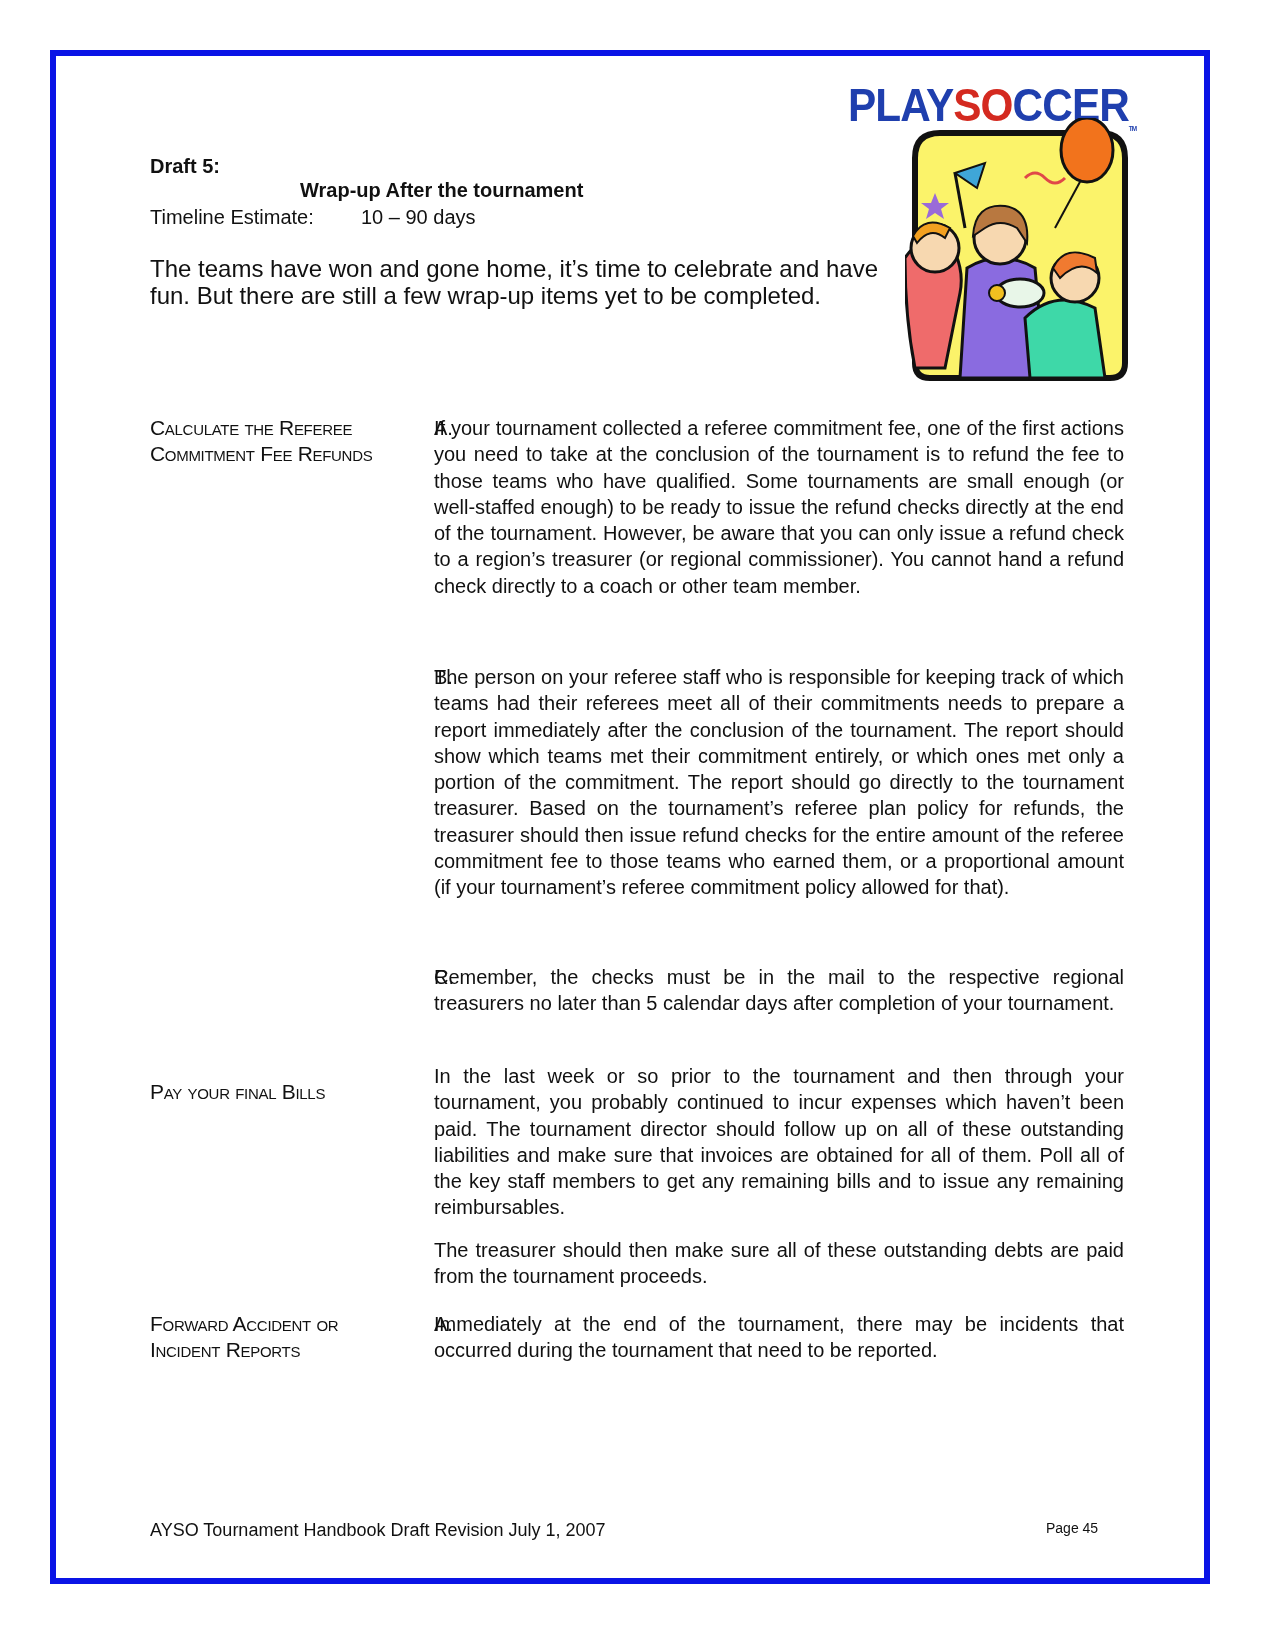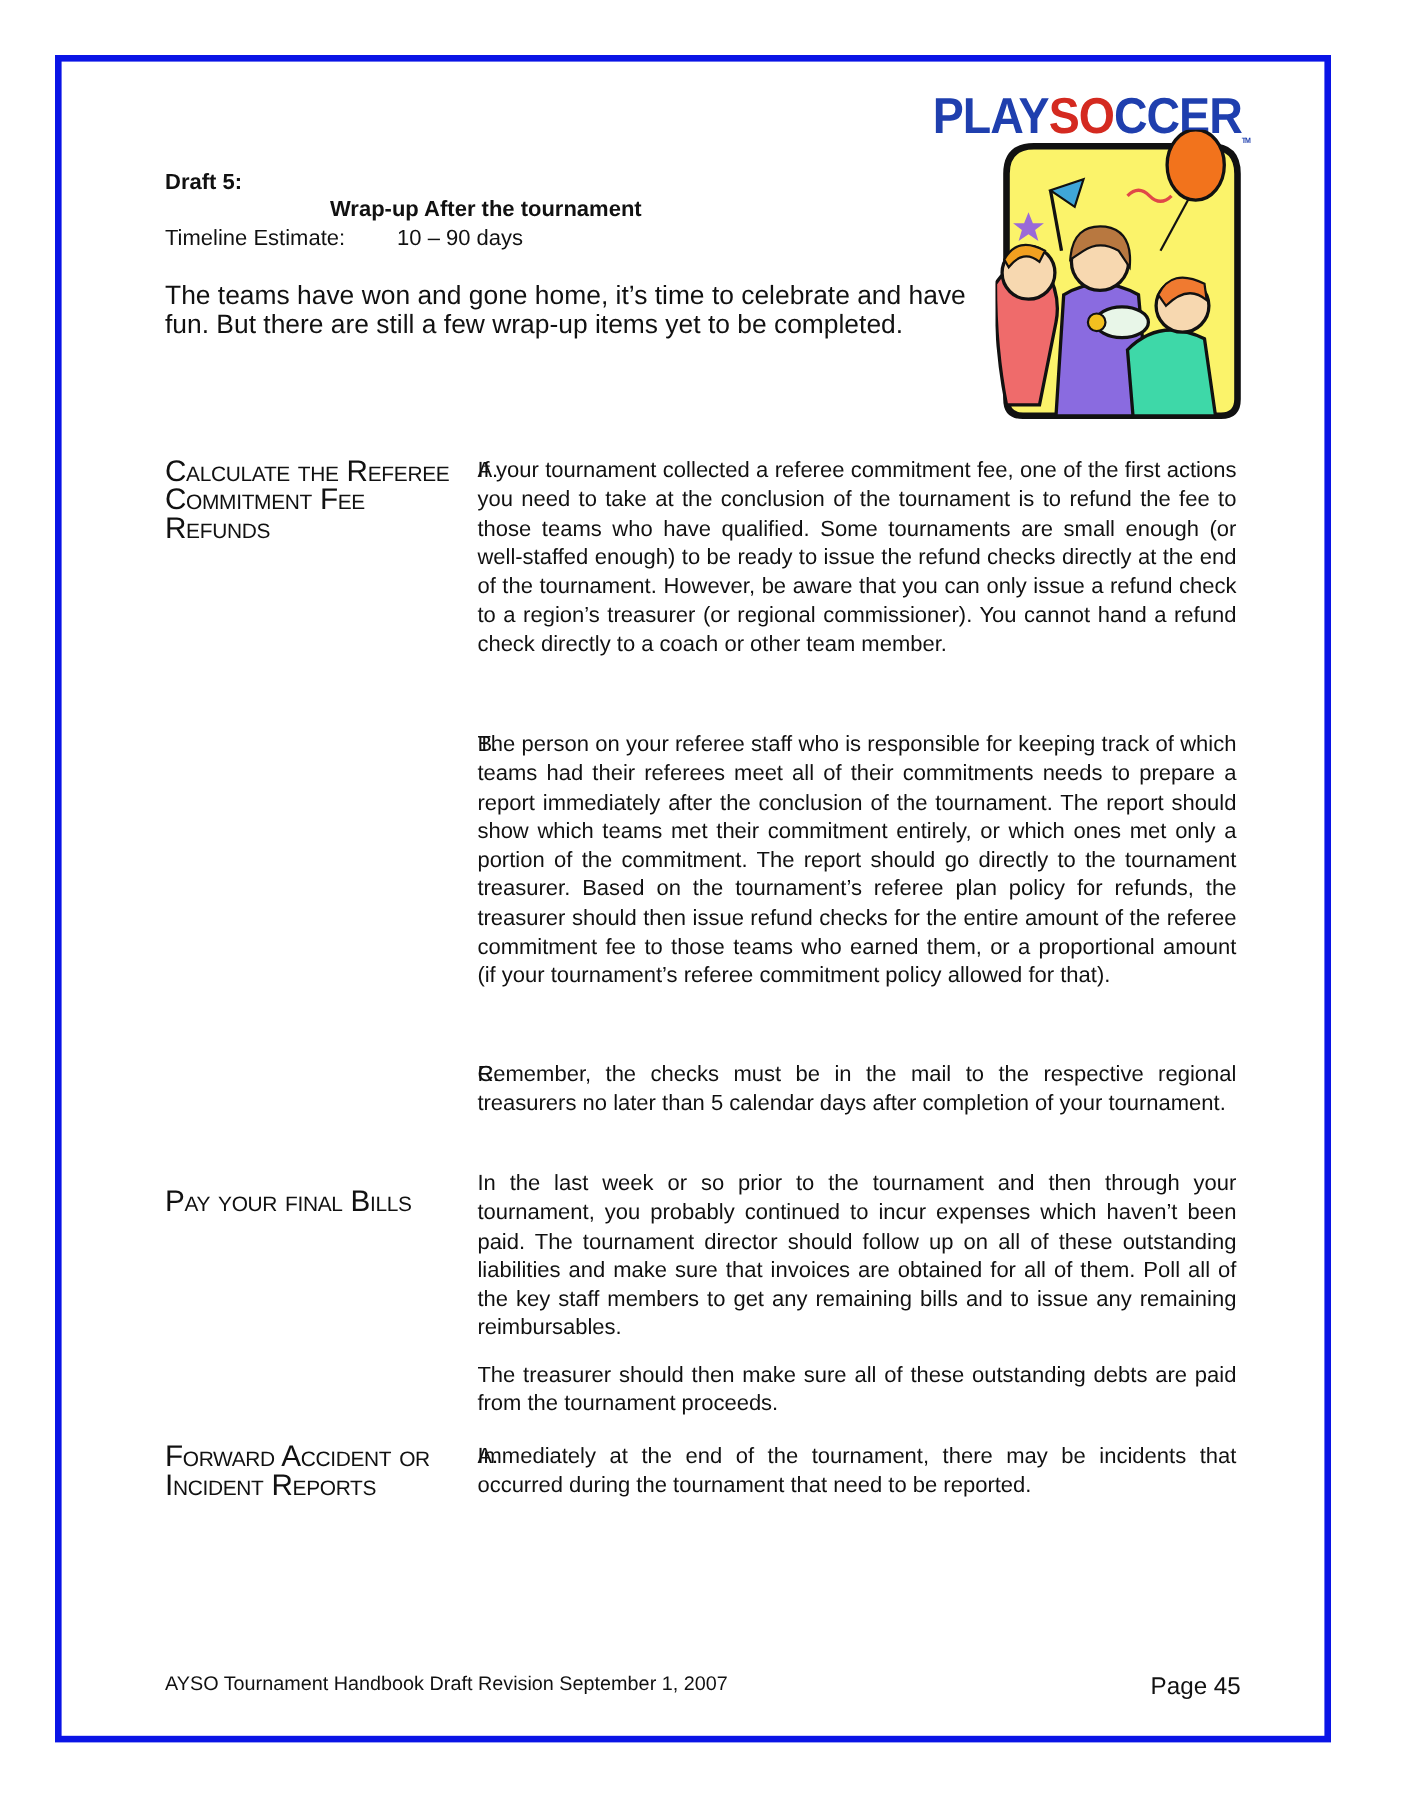--- a/index.html
+++ b/index.html
@@ -12,30 +12,30 @@
           transform-origin:left top; }
   .logo .blue { color:#1f3fae; }
   .logo .red { color:#d42a20; }
   .logo .tm { font-size:7px; color:#1f3fae; vertical-align:bottom; }
   .step { position:absolute; left:150px; top:155px; font-weight:bold; font-size:20px; }
   .step .title { position:absolute; left:150px; white-space:nowrap;margin-top:24px; }
   .timeline { position:absolute; left:150px; top:206px; font-size:20px; white-space:nowrap; }
   .timeline .val { position:absolute; left:211px; white-space:nowrap; }
   .intro { position:absolute; left:150px; top:255px; width:760px; font-size:24px; line-height:27px; }
   .clipart { position:absolute; left:905px; top:118px; width:235px; height:280px; }
-  .side { position:absolute; left:150px; font-size:27px; line-height:26px;
+  .side { position:absolute; left:150px; font-size:21px; line-height:26px;
           font-variant:small-caps; letter-spacing:-0.3px; width:260px; }
   .item { position:absolute; left:434px; width:690px; font-size:20px; line-height:26.3px;
           text-align:justify; }
   .item .letter { position:absolute; left:0; top:0; }
   .item .txt { display:block; }
   .para { position:absolute; left:434px; width:690px; font-size:20px; line-height:26.3px;
           text-align:justify; }
   .footer-left { position:absolute; left:150px; top:1520px; font-size:18px; }
-  .footer-right { position:absolute; left:1046px; top:1520px; font-size:22px; }
+  .footer-right { position:absolute; left:1046px; top:1520px; font-size:14px; }
 </style>
 </head>
 <body>
 
 <div class="frame"></div>
 
 <div class="logo">
   <span class="blue">PLAY</span><span class="red">SO</span><span class="blue">CCER</span><span class="tm">TM</span>
 </div>
 
@@ -94,14 +94,14 @@
 <div class="para" style="top:1063px;">In the last week or so prior to the tournament and then through your tournament, you probably continued to incur expenses which haven’t been paid. The tournament director should follow up on all of these outstanding liabilities and make sure that invoices are obtained for all of them. Poll all of the key staff members to get any remaining bills and to issue any remaining reimbursables.</div>
 <div class="para" style="top:1237px;">The treasurer should then make sure all of these outstanding debts are paid from the tournament proceeds.</div>
 
 <div class="side" style="top:1311px;">Forward Accident or Incident Reports</div>
 
 <div class="item" style="top:1311px;">
   <span class="letter">A.</span>
   <span class="txt">Immediately at the end of the tournament, there may be incidents that occurred during the tournament that need to be reported.</span>
 </div>
 
-<div class="footer-left">AYSO Tournament Handbook Draft Revision September 1, 2007</div>
+<div class="footer-left">AYSO Tournament Handbook Draft Revision July 1, 2007</div>
 <div class="footer-right">Page 45</div>
 
 </body></html>

